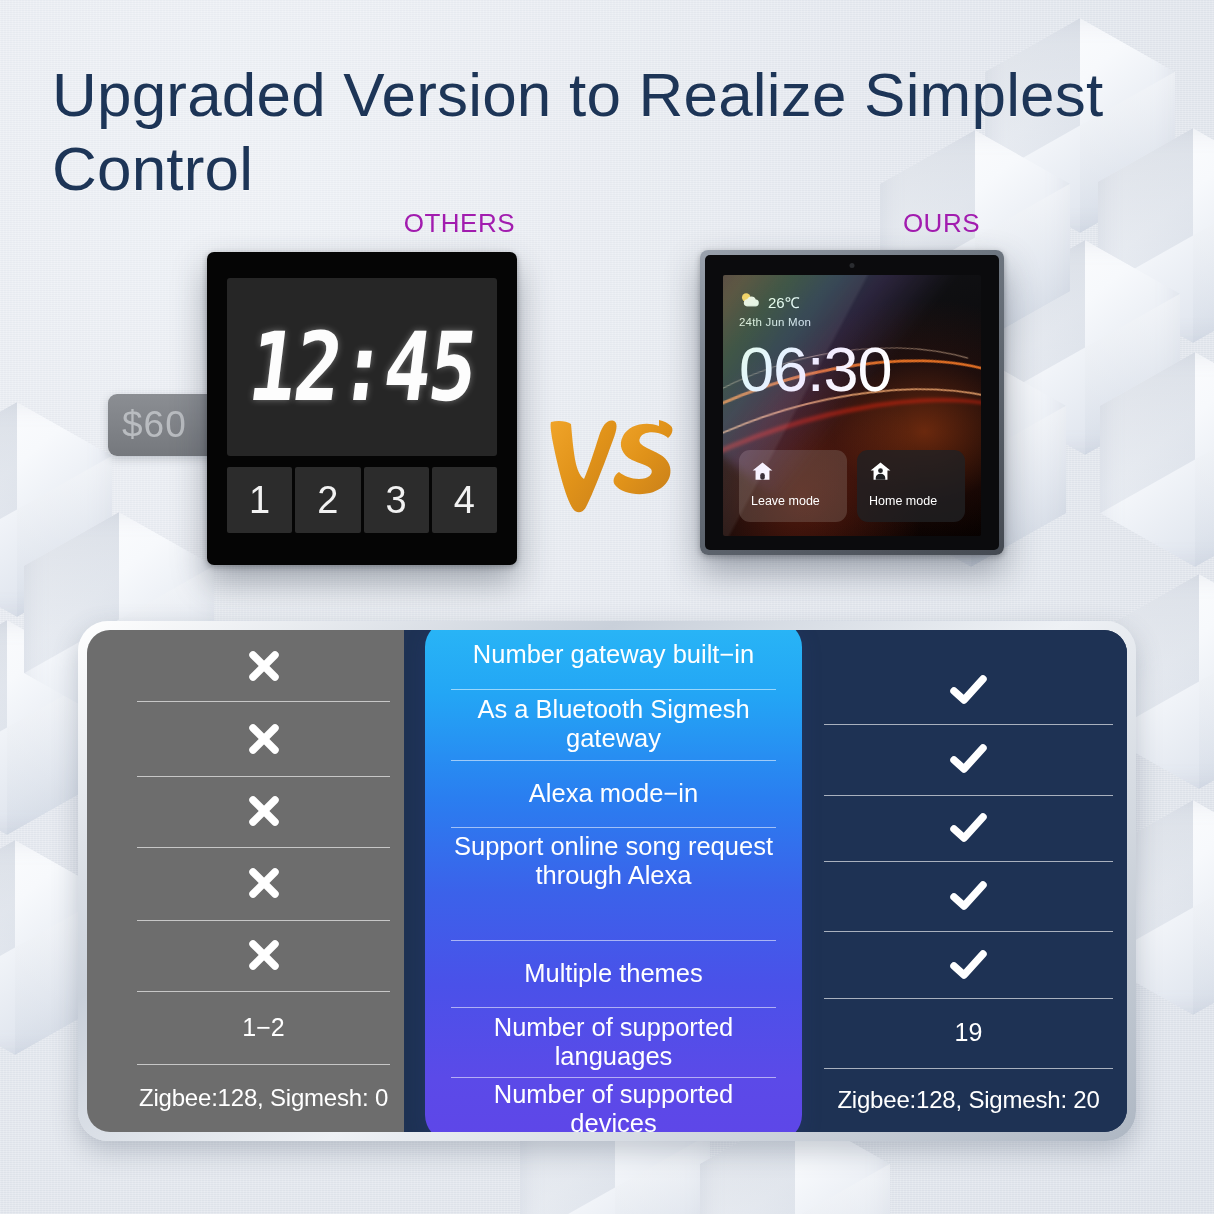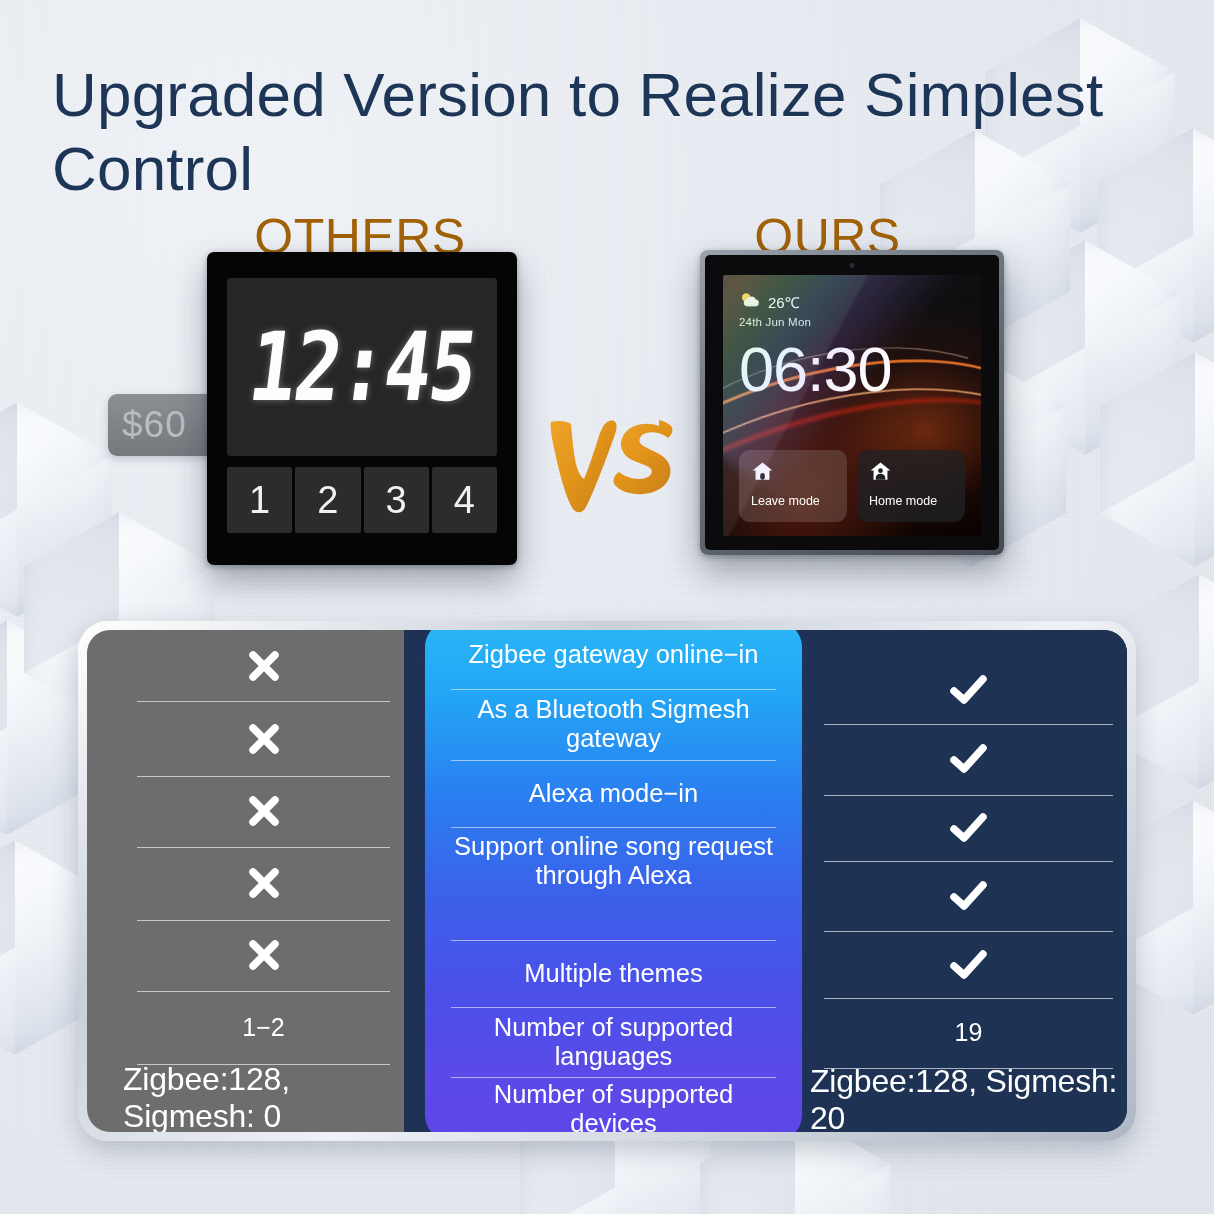--- a/index.html
+++ b/index.html
@@ -51,22 +51,22 @@
     position: absolute; left: 52px; top: 58px; width: 1115px;
     z-index: 6;
     font-size: 62px; line-height: 74px; font-weight: 400;
     letter-spacing: .2px; color: #1d3557;
     text-shadow: 0 1px 1px rgba(255,255,255,.5);
   }
 
   
   .col-label {
     position: absolute; z-index: 6;
-    font-size: 50px; font-weight: 400; color: #a16207; letter-spacing: .5px;
-    text-align: center;
+    font-size: 26px; font-weight: 400; color: #a21caf; letter-spacing: .5px;
+    text-align: right;
   }
   #label-others { left: 205px; top: 208px; width: 310px; }
   #label-ours   { left: 675px; top: 208px; width: 305px; }
 
   
   .price-tag {
     position: absolute; left: 108px; top: 394px; z-index: 5;
     width: 128px; height: 62px; border-radius: 9px;
     background: linear-gradient(180deg, #8b8e93 0%, #75787d 100%);
     box-shadow: 0 3px 8px rgba(60,70,85,.25);
@@ -236,21 +236,21 @@
   .side-right { right: 0; margin-top: 26px; }
   .side-cell {
     display: flex; align-items: center; justify-content: center;
     position: relative; color: #fff;
   }
   .side-cell + .side-cell::before {
     content: ""; position: absolute; left: 14px; right: 14px; top: 0;
     height: 1px; background: rgba(255,255,255,.62);
   }
   .side-val { font-size: 25px; color: #ffffff; }
-  .side-val.small { font-size: 32px; letter-spacing: -.2px; }
+  .side-val.small { font-size: 24px; letter-spacing: -.2px; }
 
   .mark-x, .mark-v { display: block; }
 
   
   .center-col {
     position: absolute; left: 338px; top: -9px; width: 377px; bottom: -9px;
     border-radius: 26px;
     background: linear-gradient(180deg,
       #29b6f6 0%, #23a6f5 14%, #2a7ef0 34%, #3b62ea 52%, #4a51e9 70%, #5b4ae8 88%, #5e46e8 100%);
     box-shadow: 0 6px 18px rgba(40,60,130,.35);
@@ -523,21 +523,21 @@
           </div>
           <div class="side-cell" style="height: 14.6207%;">
             <span class="side-val">19</span>
           </div>
           <div class="side-cell" style="height: 13.5172%;">
             <span class="side-val small">Zigbee:128, Sigmesh: 20</span>
           </div>
         </div>
 
       <div class="center-col" id="feature-cells">
-          <div class="center-cell" style="height: 14.2069%;">Zigbee gateway online−in</div>
+          <div class="center-cell" style="height: 14.2069%;">Number gateway built−in</div>
           <div class="center-cell" style="height: 14.8966%;">As a Bluetooth Sigmesh gateway</div>
           <div class="center-cell" style="height: 14.069%;">Alexa mode−in</div>
           <div class="center-cell" style="height: 14.6207%;">Support online song request through Alexa</div>
           <div class="center-cell" style="height: 14.069%; margin-top: 44px;">Multiple themes</div>
           <div class="center-cell" style="height: 14.6207%;">Number of supported languages</div>
           <div class="center-cell" style="height: 13.5172%;">Number of supported devices</div>
         </div>
 
     </div>
   </div>

